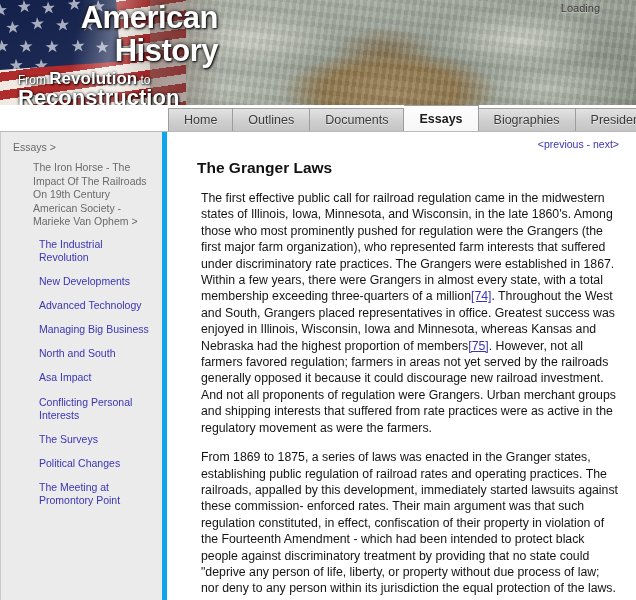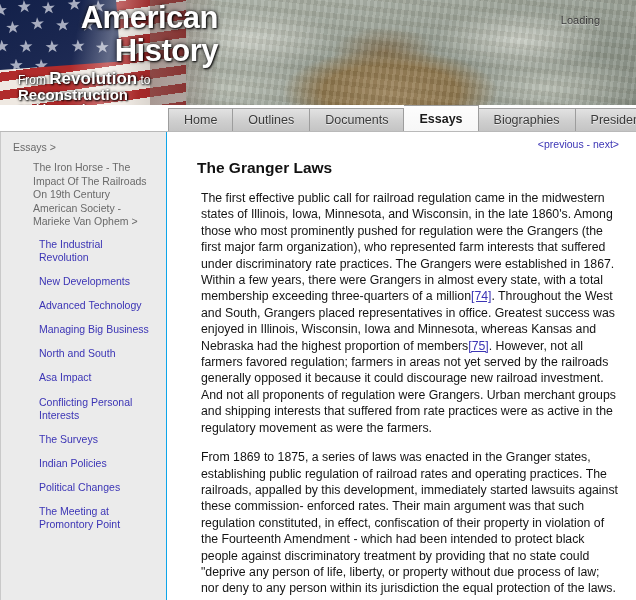--- a/index.html
+++ b/index.html
@@ -90,25 +90,25 @@
   }
   .bt-line1 { font-size: 31px; font-weight: bold; letter-spacing: -.5px; }
   .bt-line2 { font-size: 31px; font-weight: bold; letter-spacing: -.5px; margin-top: 2px; }
   .bt-sub {
     position: absolute; left: 18px; top: 70px;
     color: #ffffff; line-height: 1.02;
     text-shadow: 0 0 3px rgba(0,0,0,.9), 1px 1px 2px rgba(0,0,0,.95);
   }
   .bts-a { font-size: 12px; }
   .bts-a b { font-size: 17px; }
-  .bts-b { font-size: 15px; font-weight: bold; }
+  .bts-b { font-size: 22px; font-weight: bold; text-align: center; }
   .bts-c { font-size: 12px; font-weight: bold; }
 
   .loading {
-    position: absolute; right: 36px; top: 14px;
+    position: absolute; right: 36px; top: 2px;
     font-size: 11px; color: #3a3a3a;
     text-shadow: 0 1px 1px rgba(255,255,255,.55);
     z-index: 6;
   }
 
   
   .tabbar {
     position: absolute; left: 0; top: 105px;
     width: 636px; height: 26px;
     background: transparent;
@@ -143,21 +143,21 @@
     position: absolute; left: 0; top: 131px;
     width: 636px; height: 469px;
     background: #ffffff;
     border-top: 1px solid #b9b9b9;
   }
 
   .sidebar {
     position: absolute; left: 0; top: 0;
     width: 167px; height: 469px;
     background: #ebebeb;
-    border-right: 1px solid #0ea5e9;
+    border-right: 5px solid #0ea5e9;
     border-left: 1px solid #c9c9c9;
     padding: 9px 6px 0 0;
     overflow: hidden;
   }
   .crumb {
     font-size: 10.5px; color: #6a6a6a; line-height: 1.28;
     margin-bottom: 7px;
   }
   .crumb.lvl1 { padding-left: 12px; }
   .crumb.lvl2 { padding-left: 22px; }
@@ -284,21 +284,20 @@
       <div class="crumb lvl3">The Iron Horse - The Impact Of The Railroads On 19th Century American Society - Marieke Van Ophem &gt;</div>
       <div id="sidebar-links">
           <a class="side-link">The Industrial Revolution</a>
           <a class="side-link">New Developments</a>
           <a class="side-link">Advanced Technology</a>
           <a class="side-link">Managing Big Business</a>
           <a class="side-link">North and South</a>
           <a class="side-link">Asa Impact</a>
           <a class="side-link">Conflicting Personal Interests</a>
           <a class="side-link">The Surveys</a>
-          <a class="side-link">Indian Policies</a>
           <a class="side-link">Political Changes</a>
           <a class="side-link">The Meeting at Promontory Point</a>
         </div>
     </div>
 
     <div class="article">
       <div class="prevnext">
         <span>&lt;previous</span>
         <span>-</span>
         <span>next&gt;</span>

